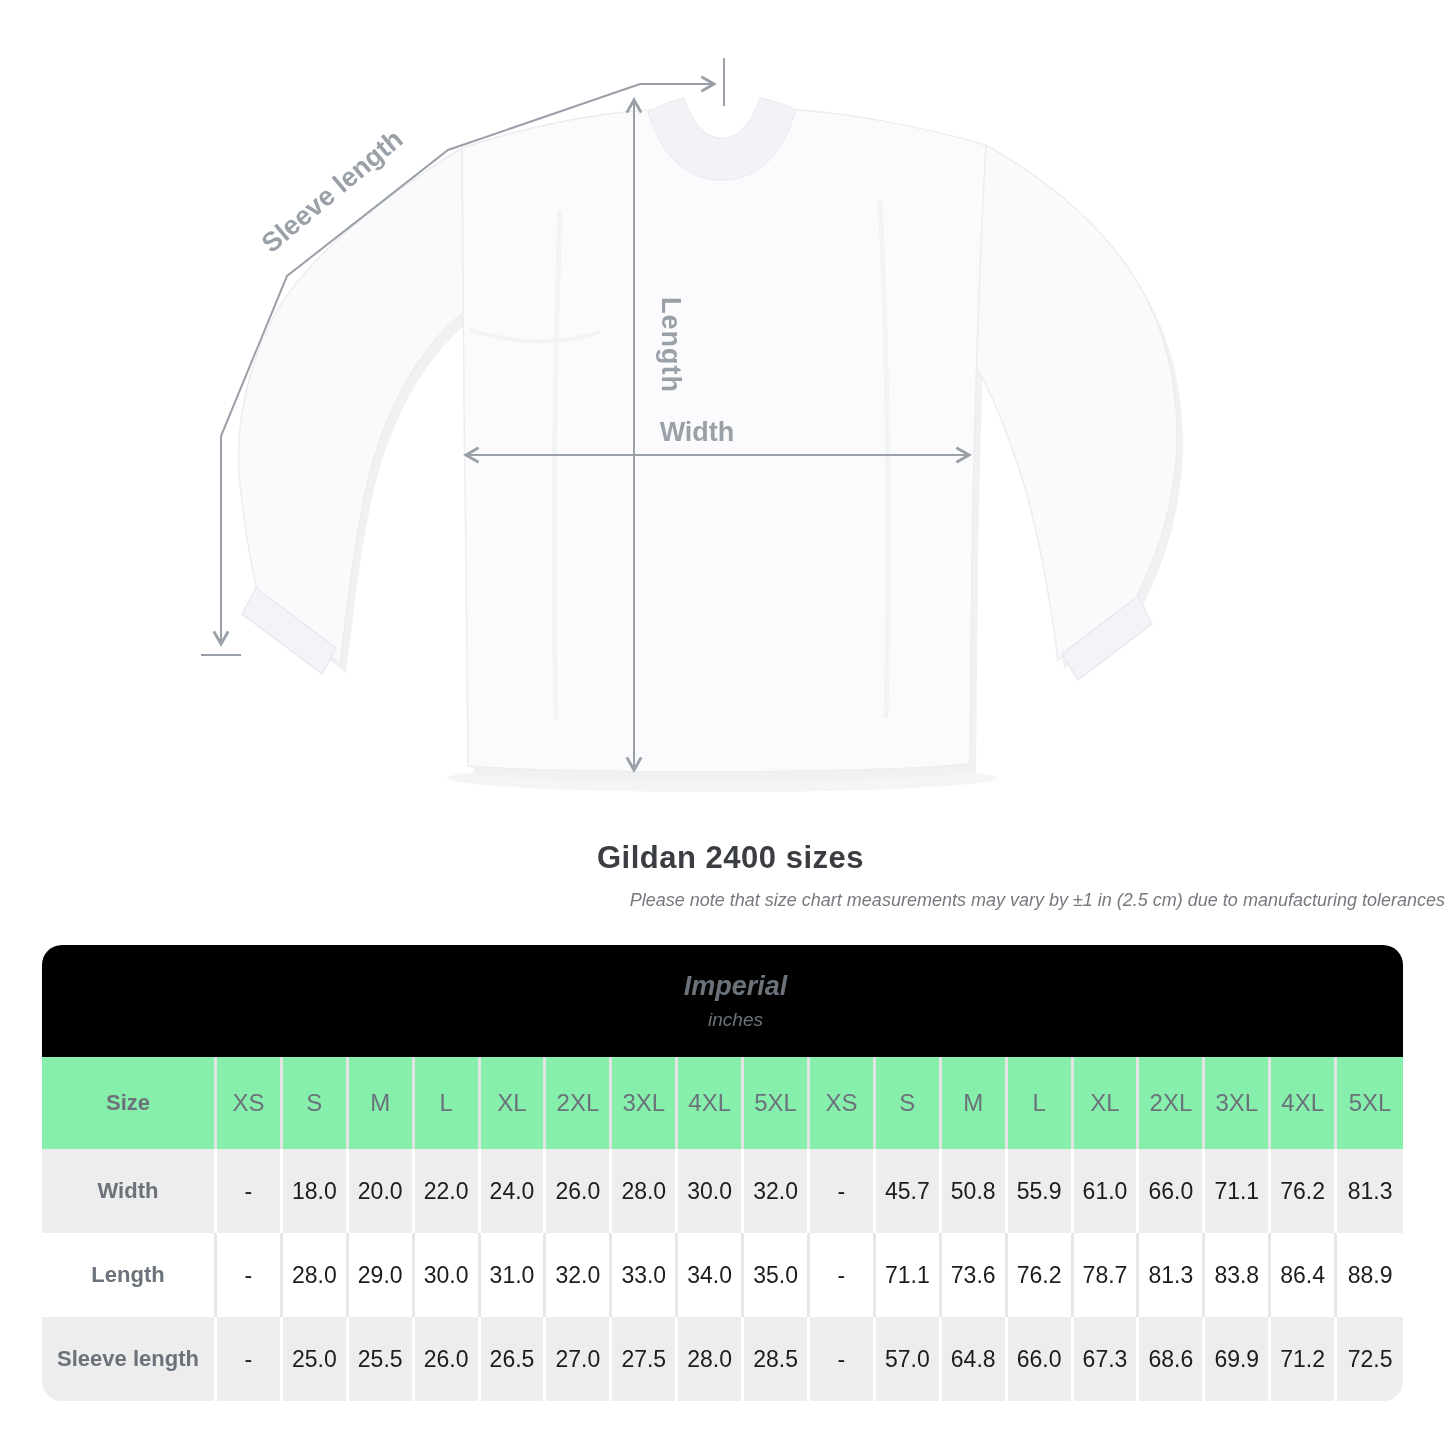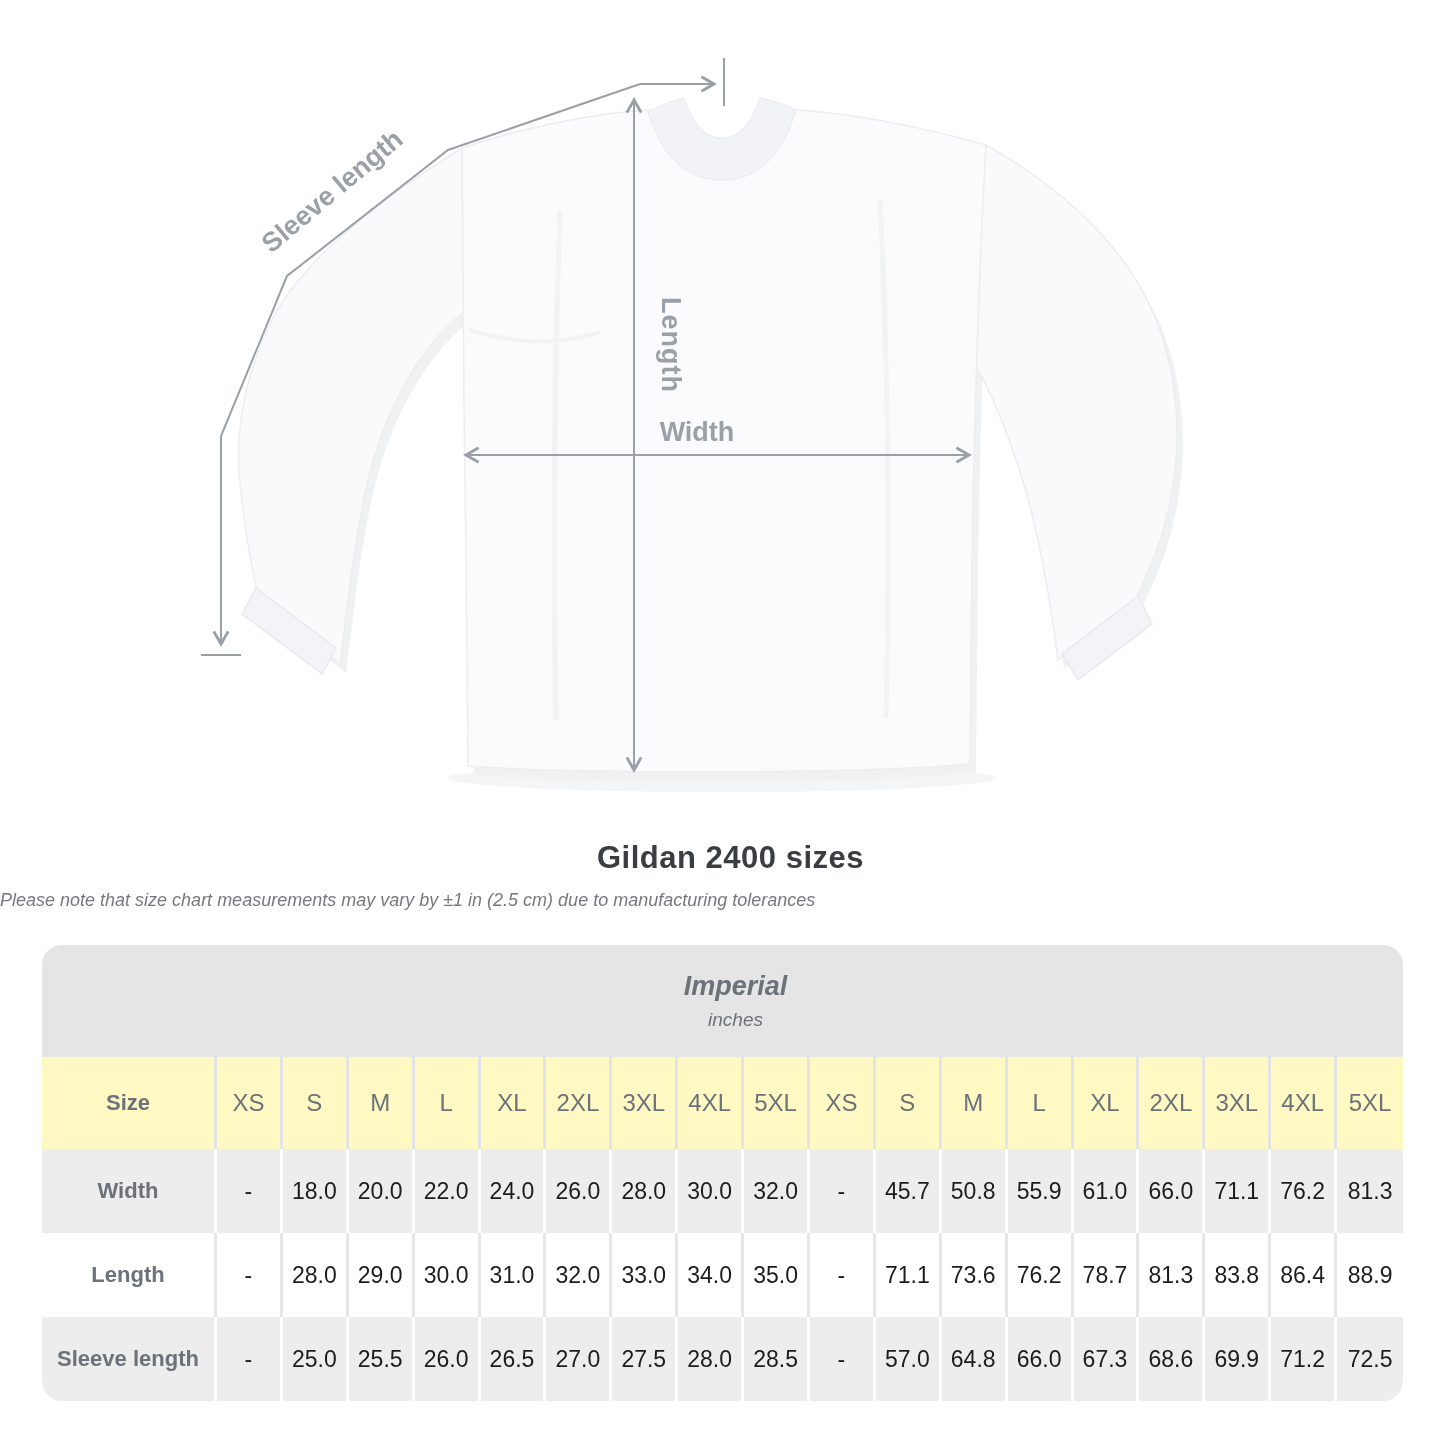--- a/index.html
+++ b/index.html
@@ -7,36 +7,36 @@
     width:1445px;height:1445px;position:relative;background:#ffffff;
     font-family:"Liberation Sans",sans-serif;overflow:hidden;
   }
   .diagram{position:absolute;left:0;top:0;}
   .diagram text{font-family:"Liberation Sans",sans-serif;font-weight:bold;fill:#99a0a8;}
   .page-title{
     position:absolute;top:840px;left:8px;width:1445px;text-align:center;
     font-size:31px;font-weight:bold;color:#3a3d41;letter-spacing:.5px;
   }
   .page-subtitle{
-    position:absolute;top:890px;left:0;width:1445px;text-align:left;
+    position:absolute;top:890px;left:0;width:1445px;text-align:right;
     font-size:18px;font-style:italic;color:#75797e;
   }
   .size-table{
     position:absolute;left:42px;top:945px;width:1361px;
     border-radius:20px;overflow:hidden;
   }
-  .unit-band{height:112px;background:#e5e5e5;display:flex;padding-left:26px;}
+  .unit-band{height:112px;background:#000000;display:flex;padding-left:26px;}
   .unit-group{
     flex:1;display:flex;flex-direction:column;align-items:center;justify-content:center;
     gap:7px;color:#6b727a;
   }
   .unit-name{font-size:27px;font-weight:bold;font-style:italic;}
   .unit-sub{font-size:19px;font-style:italic;}
   .row{display:grid;grid-template-columns:175px repeat(18,1fr);}
-  .size-row{height:92px;background:#fef9c3;}
+  .size-row{height:92px;background:#86efac;}
   .size-row .cell{font-weight:normal;color:#6b727a;font-size:24px;}
   .size-row .cell:not(:last-child){border-right:3px solid #e3e3e5;}
   .data-row{height:84px;}
   .data-row.gray{background:#ededee;}
   .data-row.gray .cell:not(:last-child){border-right:3px solid #ffffff;}
   .data-row.white{background:#ffffff;}
   .data-row.white .cell:not(:last-child){border-right:3px solid #e7e7e9;}
   .cell{
     display:flex;align-items:center;justify-content:center;
     font-size:23px;color:#1b1c1e;

